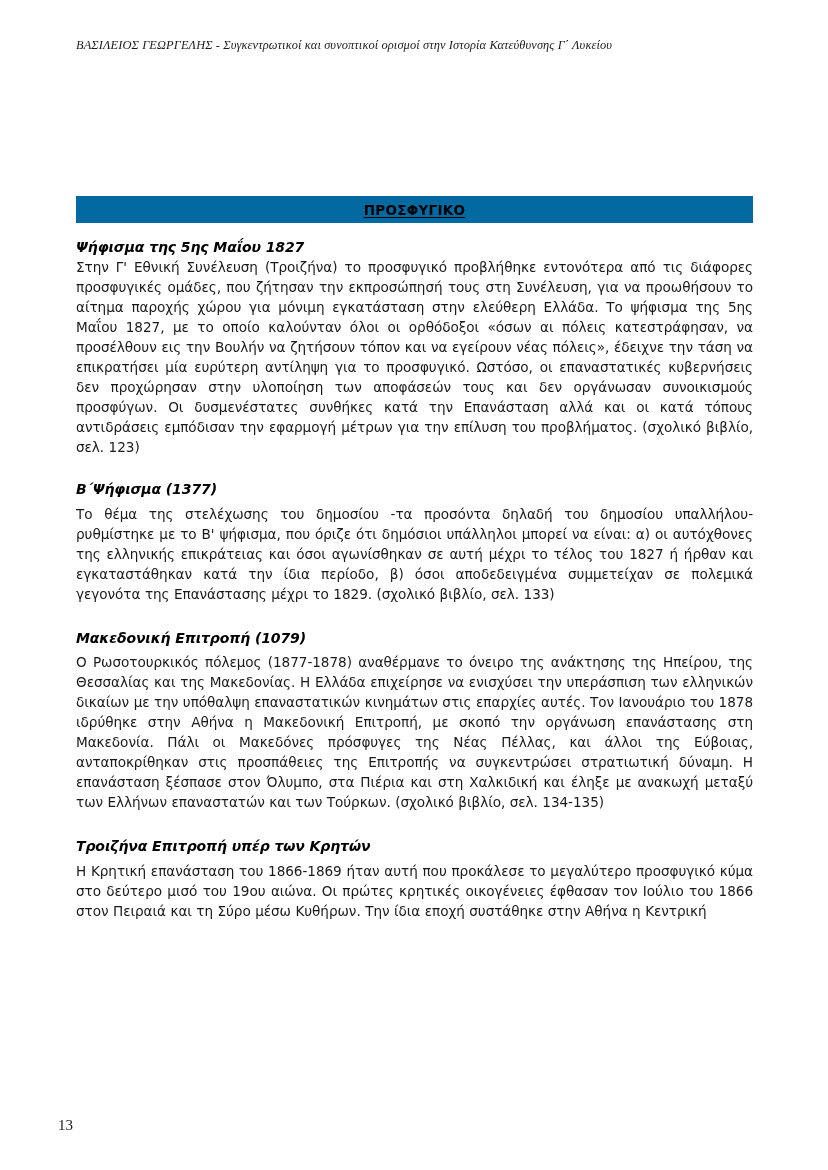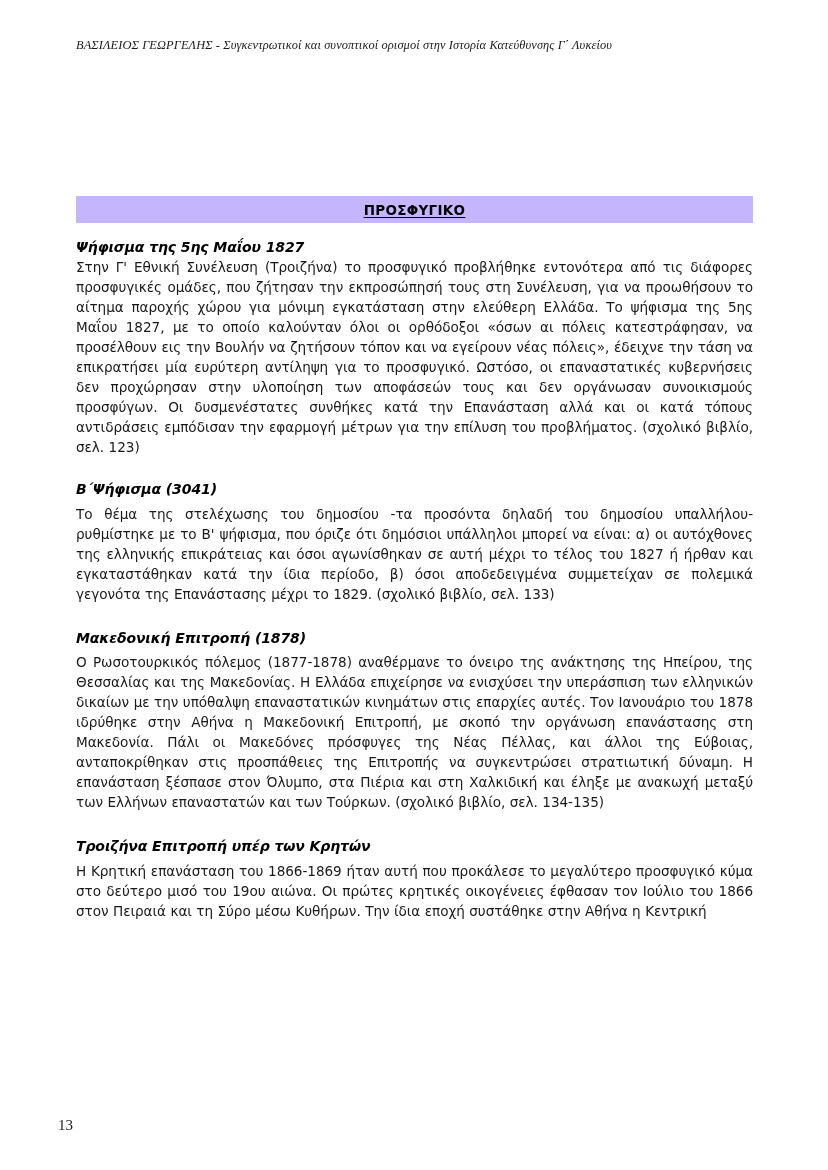--- a/index.html
+++ b/index.html
@@ -42,21 +42,21 @@
   
   .content {
     position: absolute;
     left: 76px;
     top: 196px;
     width: 677px;
   }
 
   
   .banner {
-    background: #c4b5fd;
+    background: #0369a1;
     height: 27px;
     display: flex;
     align-items: center;
     justify-content: center;
     margin-bottom: 16px;
   }
   .banner-title {
     font-family: "DejaVu Sans", "Liberation Sans", sans-serif;
     font-weight: bold;
     font-size: 13.5px;
@@ -123,26 +123,26 @@
     <div class="banner">
       <span class="banner-title">ΠΡΟΣΦΥΓΙΚΟ</span>
     </div>
 
     <div class="section" id="section-psifisma-1827">
       <h2 class="section-heading">Ψήφισμα της 5ης Μαΐου 1827</h2>
       <p class="body-text">Στην Γ' Εθνική Συνέλευση (Τροιζήνα) το προσφυγικό προβλήθηκε εντονότερα από τις διάφορες προσφυγικές ομάδες, που ζήτησαν την εκπροσώπησή τους στη Συνέλευση, για να προωθήσουν το αίτημα παροχής χώρου για μόνιμη εγκατάσταση στην ελεύθερη Ελλάδα. Το ψήφισμα της 5ης Μαΐου 1827, με το οποίο καλούνταν όλοι οι ορθόδοξοι «όσων αι πόλεις κατεστράφησαν, να προσέλθουν εις την Βουλήν να ζητήσουν τόπον και να εγείρουν νέας πόλεις», έδειχνε την τάση να επικρατήσει μία ευρύτερη αντίληψη για το προσφυγικό. Ωστόσο, οι επαναστατικές κυβερνήσεις δεν προχώρησαν στην υλοποίηση των αποφάσεών τους και δεν οργάνωσαν συνοικισμούς προσφύγων. Οι δυσμενέστατες συνθήκες κατά την Επανάσταση αλλά και οι κατά τόπους αντιδράσεις εμπόδισαν την εφαρμογή μέτρων για την επίλυση του προβλήματος. (σχολικό βιβλίο, σελ. 123)</p>
     </div>
 
     <div class="section" id="section-v-psifisma">
-      <h2 class="section-heading">Β΄Ψήφισμα (3041)</h2>
+      <h2 class="section-heading">Β΄Ψήφισμα (1377)</h2>
       <p class="body-text">Το θέμα της στελέχωσης του δημοσίου -τα προσόντα δηλαδή του δημοσίου υπαλλήλου- ρυθμίστηκε με το Β' ψήφισμα, που όριζε ότι δημόσιοι υπάλληλοι μπορεί να είναι: α) οι αυτόχθονες της ελληνικής επικράτειας και όσοι αγωνίσθηκαν σε αυτή μέχρι το τέλος του 1827 ή ήρθαν και εγκαταστάθηκαν κατά την ίδια περίοδο, β) όσοι αποδεδειγμένα συμμετείχαν σε πολεμικά γεγονότα της Επανάστασης μέχρι το 1829. (σχολικό βιβλίο, σελ. 133)</p>
     </div>
 
     <div class="section" id="section-makedoniki">
-      <h2 class="section-heading">Μακεδονική Επιτροπή (1878)</h2>
+      <h2 class="section-heading">Μακεδονική Επιτροπή (1079)</h2>
       <p class="body-text">Ο Ρωσοτουρκικός πόλεμος (1877-1878) αναθέρμανε το όνειρο της ανάκτησης της Ηπείρου, της Θεσσαλίας και της Μακεδονίας. Η Ελλάδα επιχείρησε να ενισχύσει την υπεράσπιση των ελληνικών δικαίων με την υπόθαλψη επαναστατικών κινημάτων στις επαρχίες αυτές. Τον Ιανουάριο του 1878 ιδρύθηκε στην Αθήνα η Μακεδονική Επιτροπή, με σκοπό την οργάνωση επανάστασης στη Μακεδονία. Πάλι οι Μακεδόνες πρόσφυγες της Νέας Πέλλας, και άλλοι της Εύβοιας, ανταποκρίθηκαν στις προσπάθειες της Επιτροπής να συγκεντρώσει στρατιωτική δύναμη. Η επανάσταση ξέσπασε στον Όλυμπο, στα Πιέρια και στη Χαλκιδική και έληξε με ανακωχή μεταξύ των Ελλήνων επαναστατών και των Τούρκων. (σχολικό βιβλίο, σελ. 134-135)</p>
     </div>
 
     <div class="section" id="section-kritwn">
       <h2 class="section-heading">Τροιζήνα Επιτροπή υπέρ των Κρητών</h2>
       <p class="body-text">Η Κρητική επανάσταση του 1866-1869 ήταν αυτή που προκάλεσε το μεγαλύτερο προσφυγικό κύμα στο δεύτερο μισό του 19ου αιώνα. Οι πρώτες κρητικές οικογένειες έφθασαν τον Ιούλιο του 1866 στον Πειραιά και τη Σύρο μέσω Κυθήρων. Την ίδια εποχή συστάθηκε στην Αθήνα η Κεντρική</p>
     </div>
 
   </div>
 

